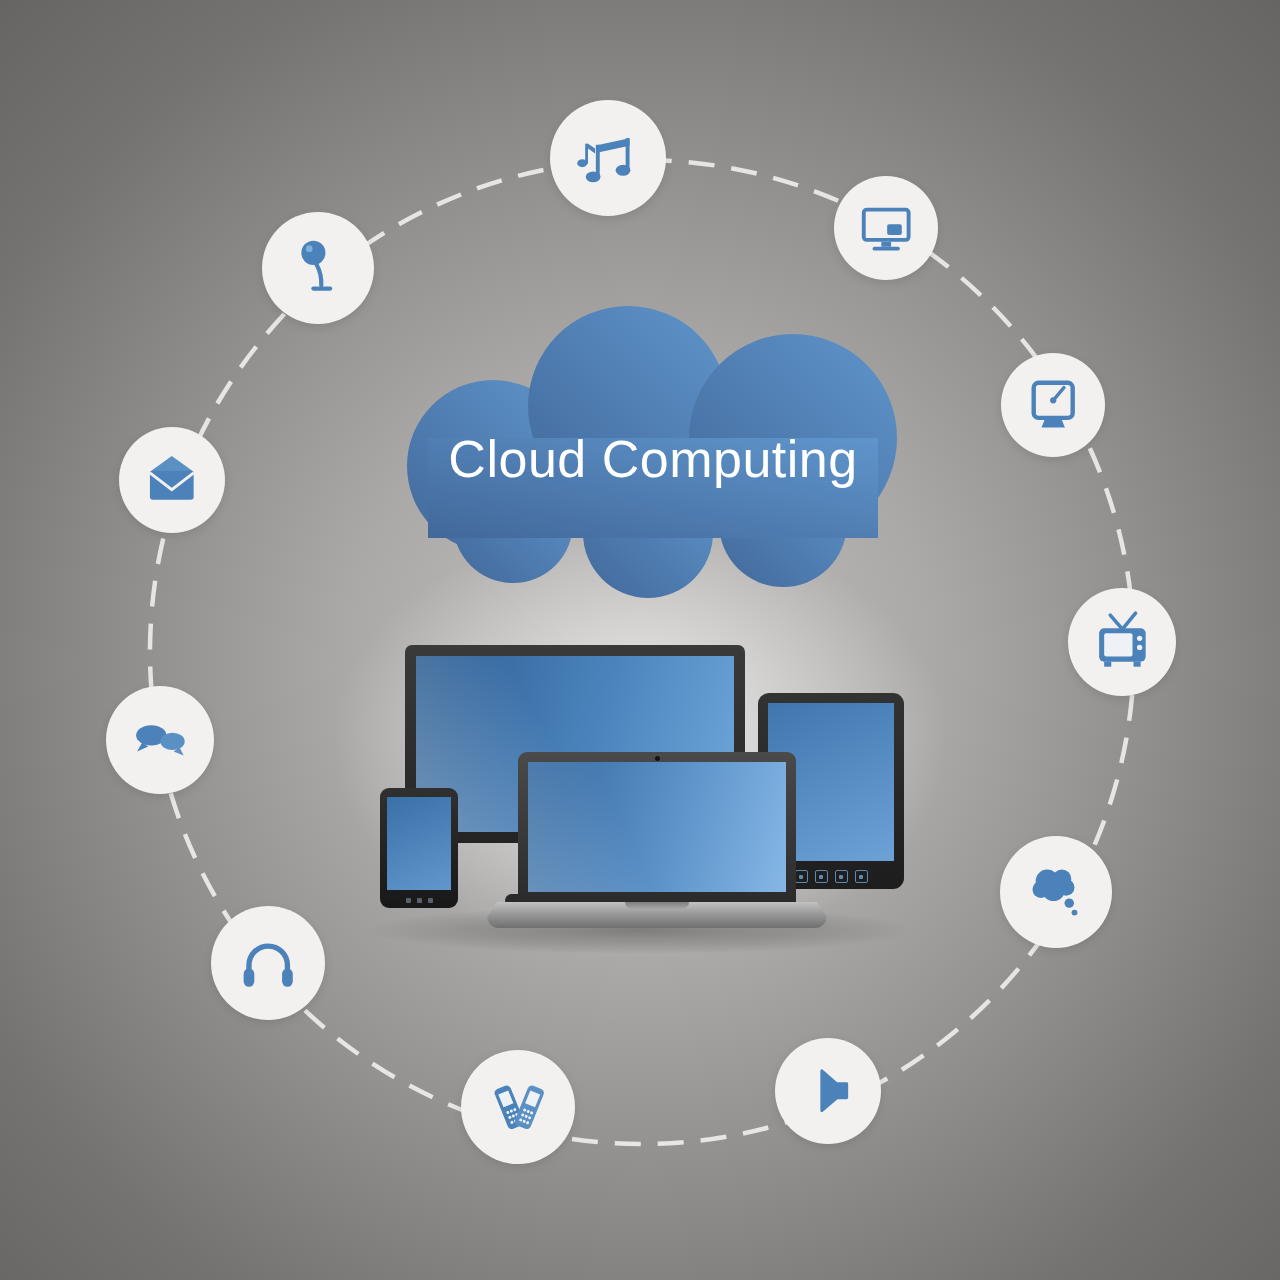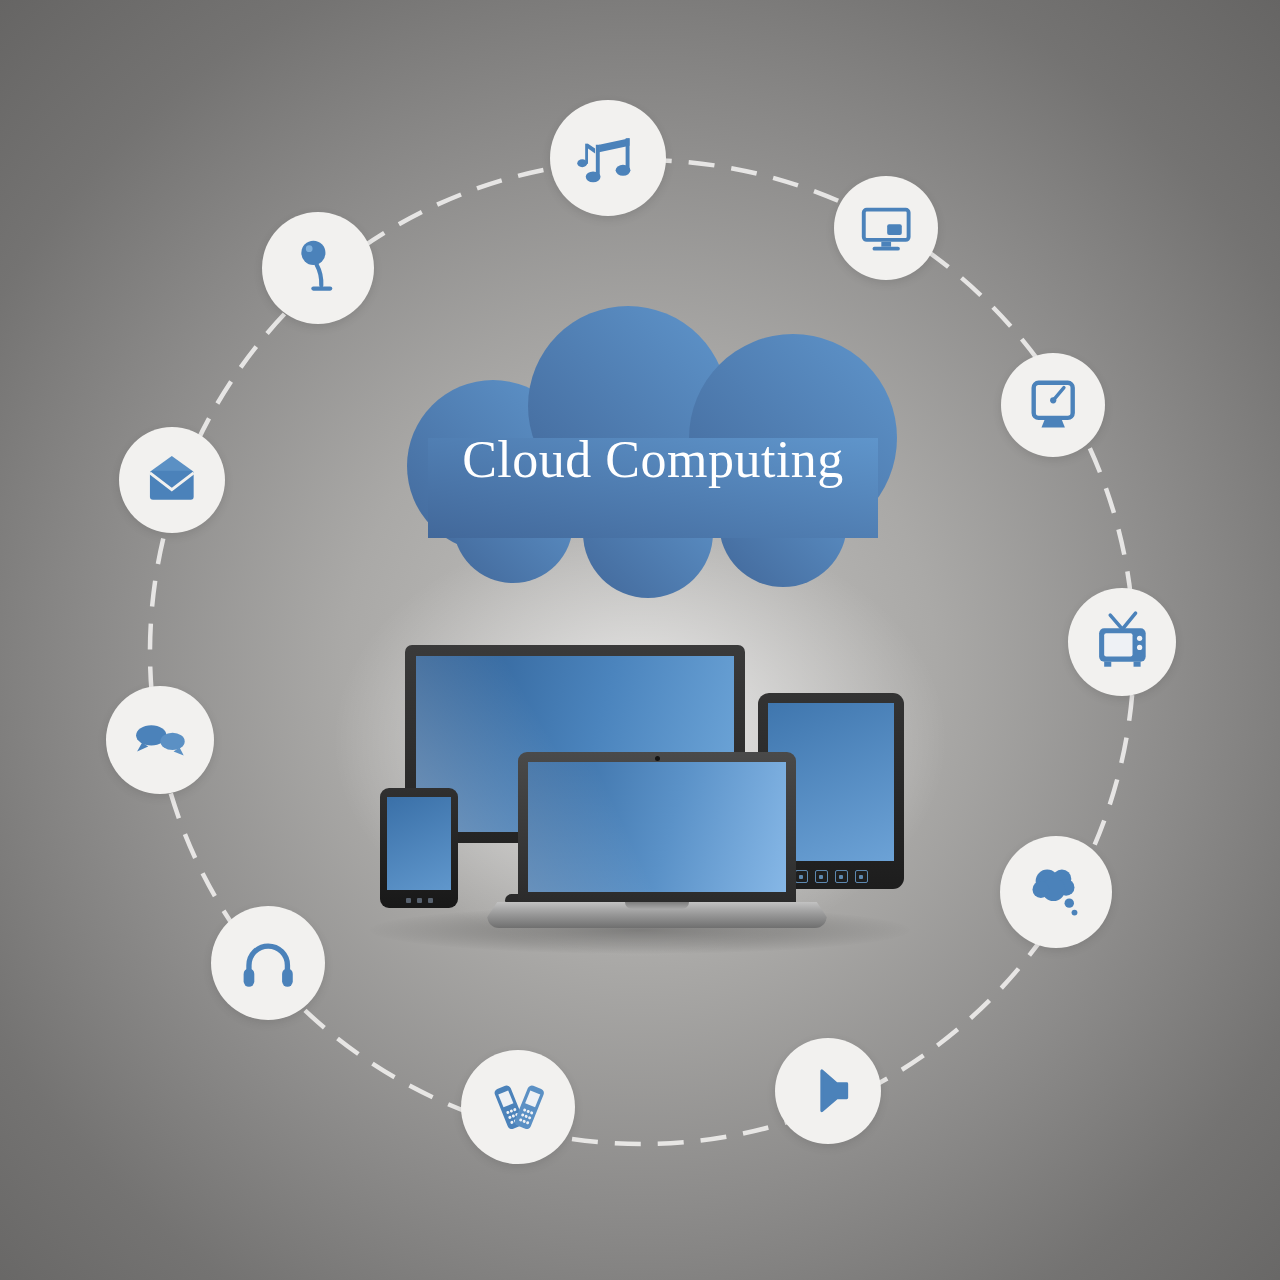--- a/index.html
+++ b/index.html
@@ -12,21 +12,21 @@
   .glow{
     position:absolute;left:330px;top:520px;width:620px;height:440px;z-index:1;
     background:radial-gradient(ellipse at center, rgba(255,255,255,0.72) 0%, rgba(255,255,255,0.28) 42%, rgba(255,255,255,0) 70%);
   }
   .dash-ring{position:absolute;left:0;top:0;z-index:1;}
   
   .cloud{position:absolute;left:393px;top:298px;width:520px;height:300px;z-index:3;}
   .cloud-title{
     position:absolute;left:393px;top:298px;width:520px;height:300px;z-index:4;
     display:flex;align-items:center;justify-content:center;padding-top:22px;box-sizing:border-box;
-    color:#ffffff;font-size:52px;font-weight:400;letter-spacing:0.5px;white-space:nowrap;font-family:Liberation Serif, serif;
+    color:#ffffff;font-size:52px;font-weight:400;letter-spacing:0.5px;white-space:nowrap;
   }
   
   .badge{
     position:absolute;background:var(--badge-bg,#f2f1ef);border-radius:50%;z-index:3;
     display:flex;align-items:center;justify-content:center;
     box-shadow:0 3px 10px rgba(0,0,0,0.10);
   }
   .b-music{left:550px;top:100px;width:116px;height:116px;}
   .b-present{left:834px;top:176px;width:104px;height:104px;}
   .b-clock{left:1001px;top:353px;width:104px;height:104px;}

